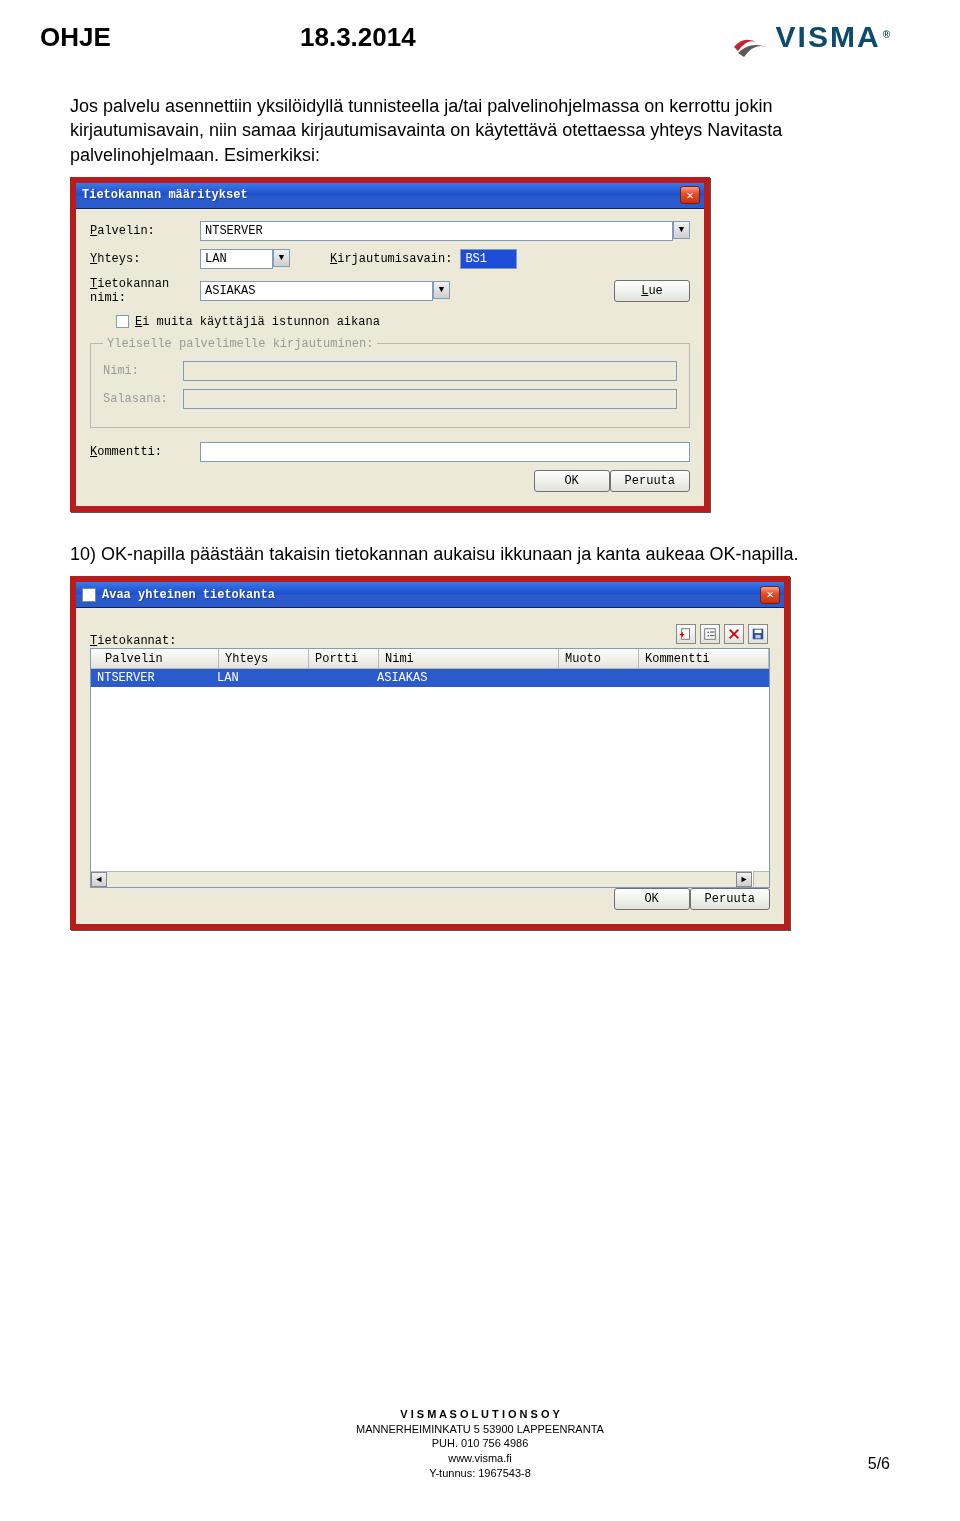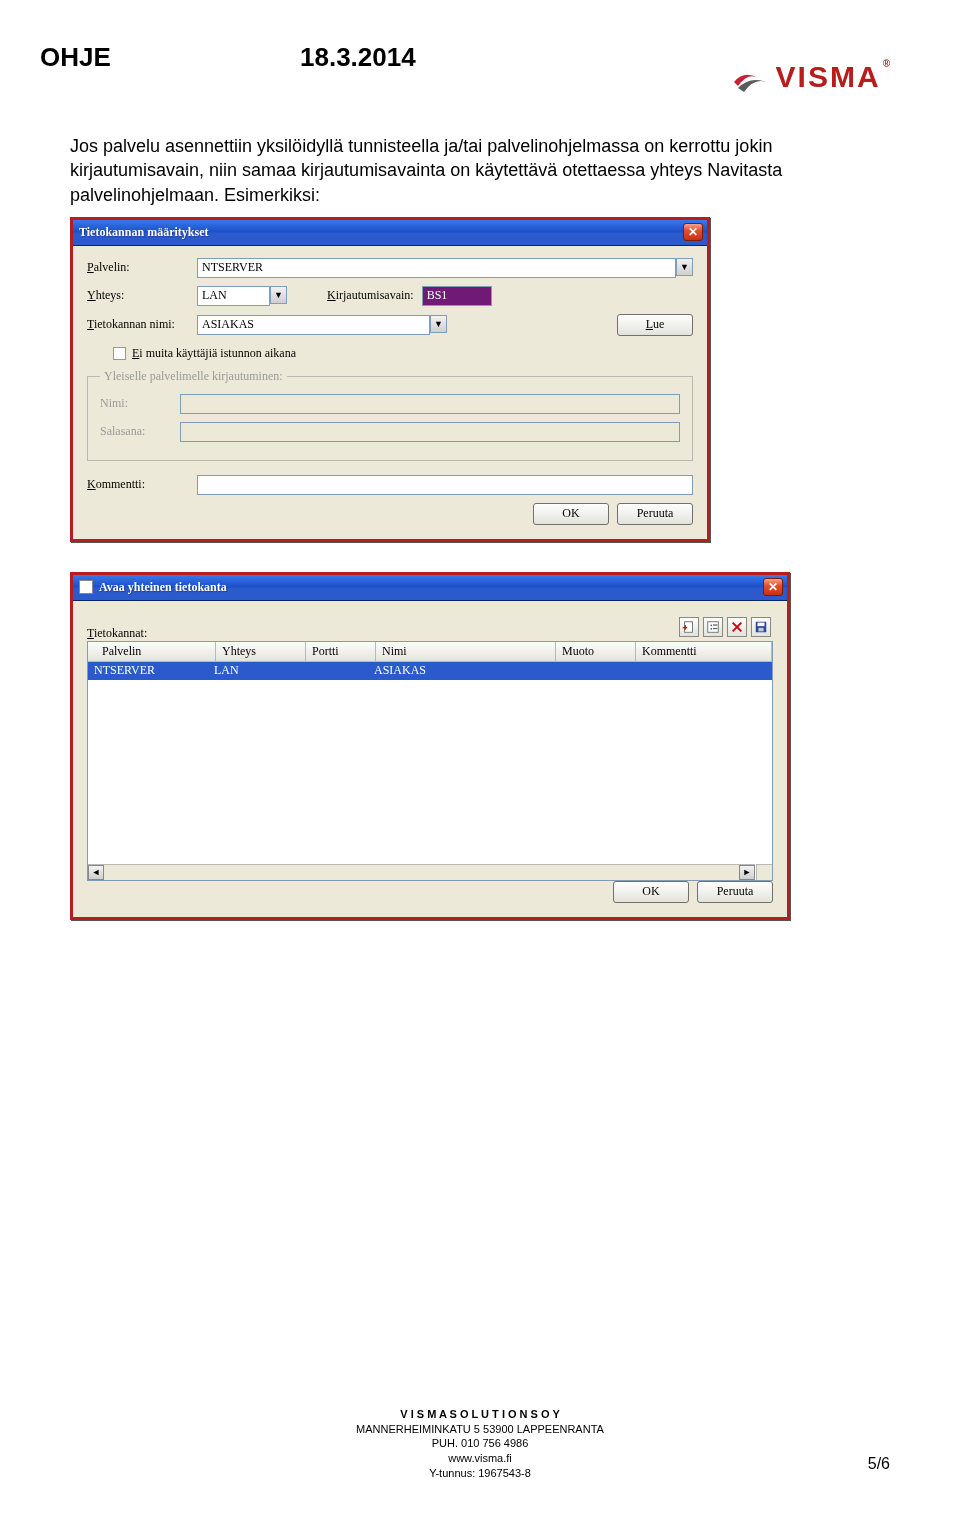--- a/index.html
+++ b/index.html
@@ -16,36 +16,36 @@
     position: relative;
   }
   .header {
     display: flex;
     align-items: center;
     margin-bottom: 40px;
   }
   .header-left { font-size: 26px; font-weight: bold; flex: 0 0 260px; }
   .header-mid  { font-size: 26px; font-weight: bold; flex: 0 0 220px; }
   .header-right { flex: 1; display: flex; justify-content: flex-end; align-items: center; }
-  .logo { display: flex; align-items: center; font-size: 30px; font-weight: bold; letter-spacing: 2px; color: #b91c1c; position: relative; margin-top: 40px; }
+  .logo { display: flex; align-items: flex-end; font-size: 30px; font-weight: bold; letter-spacing: 2px; color: #0c4a6e; position: relative; }
   .logo-swoosh { width: 36px; height: 24px; margin-right: 8px; display: inline-block; }
   .logo-reg { font-size: 10px; position: relative; top: -14px; left: 2px; }
 
   .body-text {
     font-size: 18px;
     line-height: 1.35;
     margin: 0 0 8px 30px;
   }
 
   
   .dialog {
     margin: 10px 0 30px 30px;
     background: #ece9d8;
-    border: 3px solid #b91c1c;
-    font-family: Liberation Serif, serif;
+    border: 6px solid #b91c1c;
+    font-family: Liberation Mono, monospace;
     font-size: 12px;
     color: #000;
     box-shadow: 1px 1px 0 #555;
   }
   .titlebar {
     height: 26px;
     background: linear-gradient(to bottom, #3b78ea 0%, #1b4fca 48%, #2a5acc 52%, #2a5acc 100%);
     border-bottom: 1px solid #0a246a;
     display: flex;
     align-items: center;
@@ -103,21 +103,21 @@
     width: 13px; height: 13px; border: 1px solid #7f9db9; background: #fff; margin-right: 6px;
     cursor: pointer;
   }
   fieldset.disabled-group {
     border: 1px solid #b8b8b8;
     padding: 10px 12px;
     margin: 6px 0;
     color: #9a9a9a;
   }
   fieldset.disabled-group legend { color: #9a9a9a; padding: 0 4px; }
-  .btn-row { display: flex; justify-content: flex-end; gap: 8px; }
+  .btn-row { display: flex; justify-content: flex-end; gap: 0; }
 
   
   .toolbar {
     display: flex; justify-content: flex-end; gap: 4px; margin-top: 4px; margin-bottom: 4px;
     padding-right: 2px;
   }
   .toolbar .ticon {
     width: 20px; height: 20px;
     border: 1px solid #888;
     background: linear-gradient(to bottom,#fdfdfd,#e3e3dc);
@@ -223,21 +223,21 @@
         </div>
       </div>
 
       <div class="form-row">
         <span class="form-label"><span class="underline">Y</span>hteys:</span>
         <div class="combo" style="width:90px;">
           <div class="input" style="flex:1;">LAN</div>
           <div class="drop-arrow">▼</div>
         </div>
         <span style="margin-left:40px; margin-right:8px;"><span class="underline">K</span>irjautumisavain:</span>
-        <div class="input" style="width:70px; background:#701a75; color:#fff;">BS1</div>
+        <div class="input" style="width:57px; background:#1d4ed8; color:#fff;">BS1</div>
       </div>
 
       <div class="form-row">
         <span class="form-label"><span class="underline">T</span>ietokannan nimi:</span>
         <div class="combo" style="width:250px;">
           <div class="input" style="flex:1;">ASIAKAS</div>
           <div class="drop-arrow">▼</div>
         </div>
         <div style="flex:1;"></div>
         <div class="win-btn"><span class="underline">L</span>ue</div>
@@ -265,20 +265,21 @@
         <div class="input" style="flex:1;"></div>
       </div>
 
       <div class="btn-row">
         <div class="win-btn">OK</div>
         <div class="win-btn">Peruuta</div>
       </div>
     </div>
   </div>
 
+  <p class="body-text">10) OK-napilla päästään takaisin tietokannan aukaisu ikkunaan ja kanta aukeaa OK-napilla.</p>
 
   <div class="dialog" style="width:720px;">
     <div class="titlebar">
       <span class="doc-icon"></span>
       <span class="title-text">Avaa yhteinen tietokanta</span>
       <span class="close-btn">✕</span>
     </div>
     <div class="dialog-body">
       <div style="display:flex; align-items:flex-end;">
         <span><span class="underline">T</span>ietokannat:</span>

